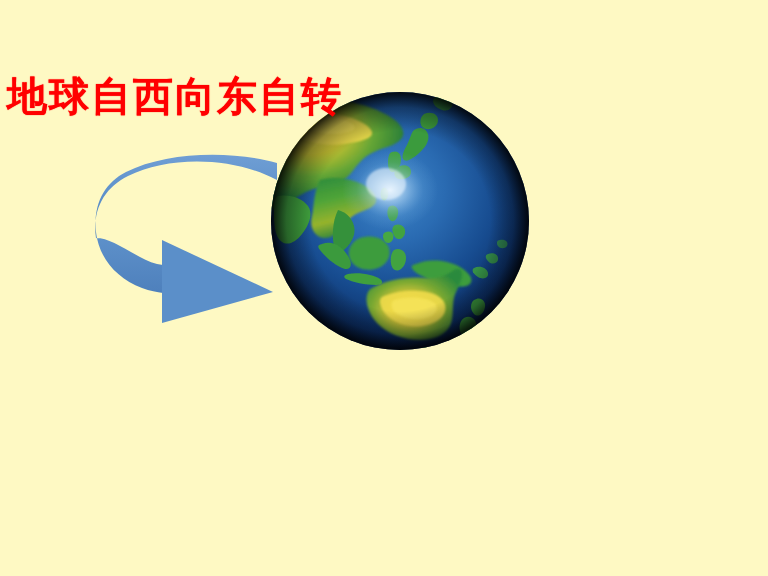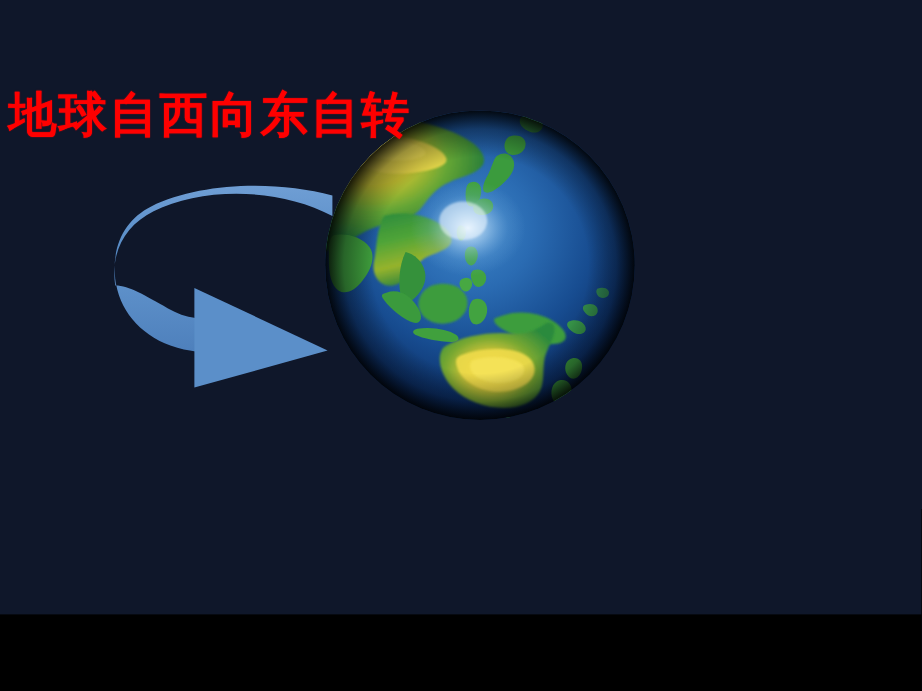--- a/index.html
+++ b/index.html
@@ -10,22 +10,22 @@
   body {
     width: 768px;
     height: 576px;
     overflow: hidden;
     font-family: "Liberation Serif", "DejaVu Serif", serif;
   }
 
   #slide {
     position: relative;
     width: 768px;
-    height: 512px;
-    background: #0f172a;
+    height: 576px;
+    background: #fef9c3;
     overflow: hidden;
   }
 
   
   #slide-title {
     position: absolute;
     left: 7px;
     top: 73px;
     font-family: "DejaVu Sans", "Liberation Sans", sans-serif;
     font-weight: bold;

